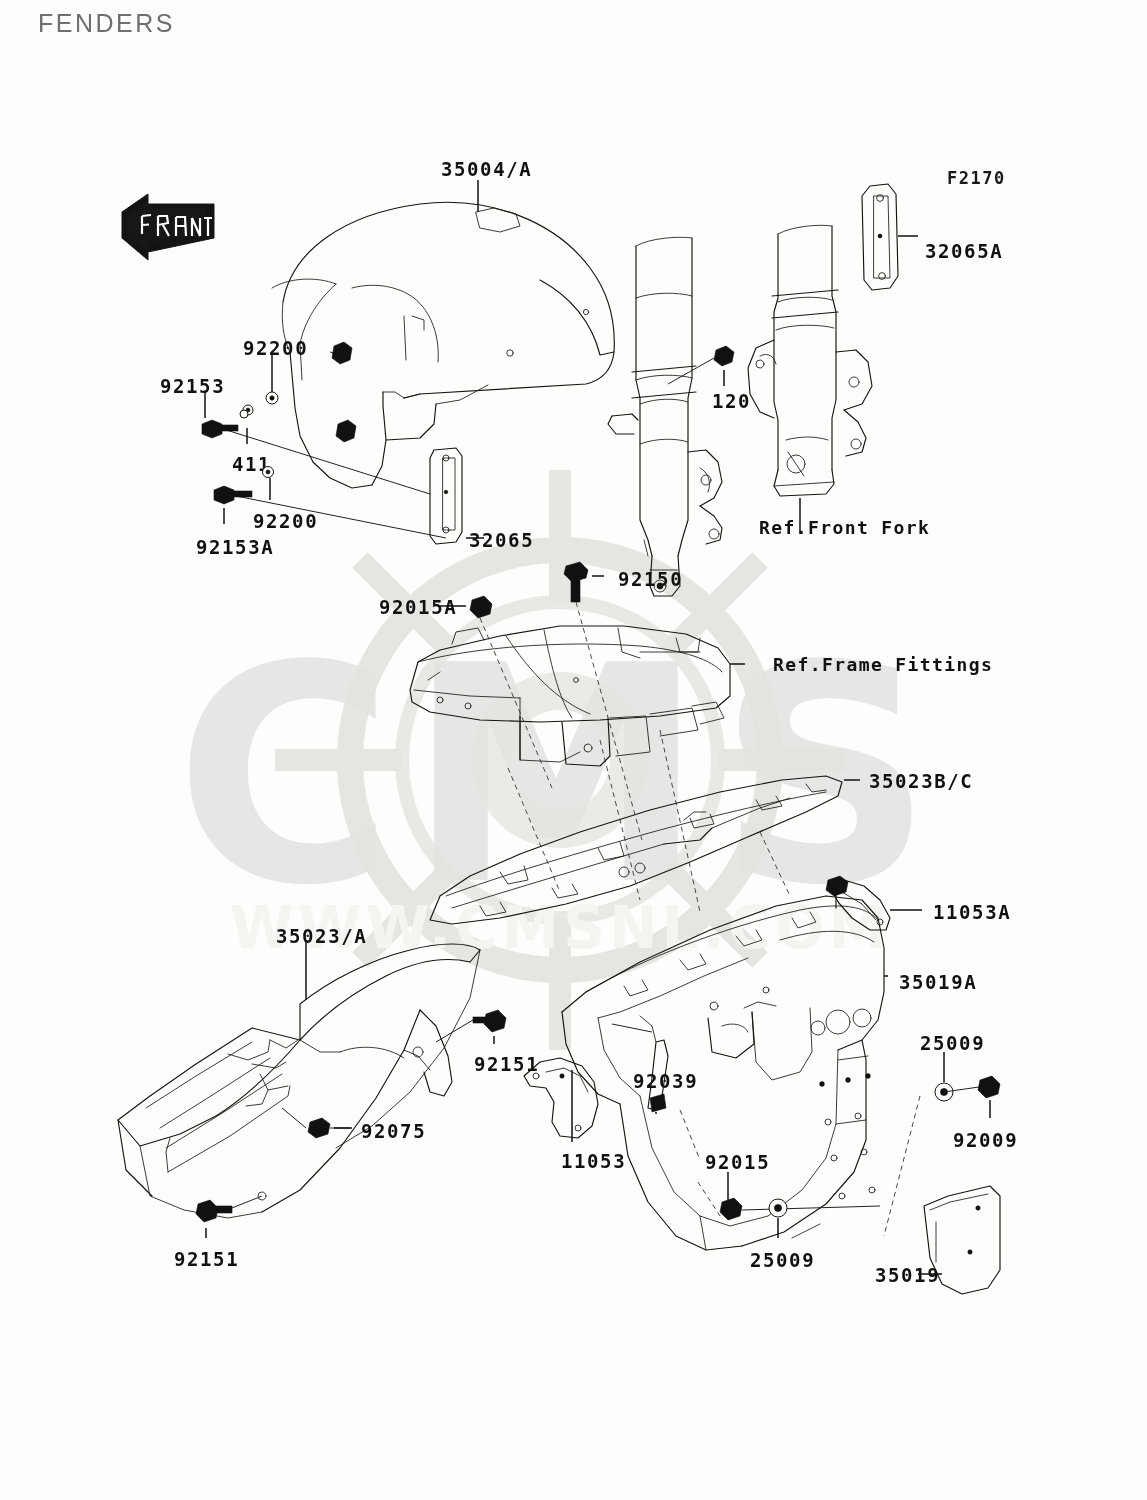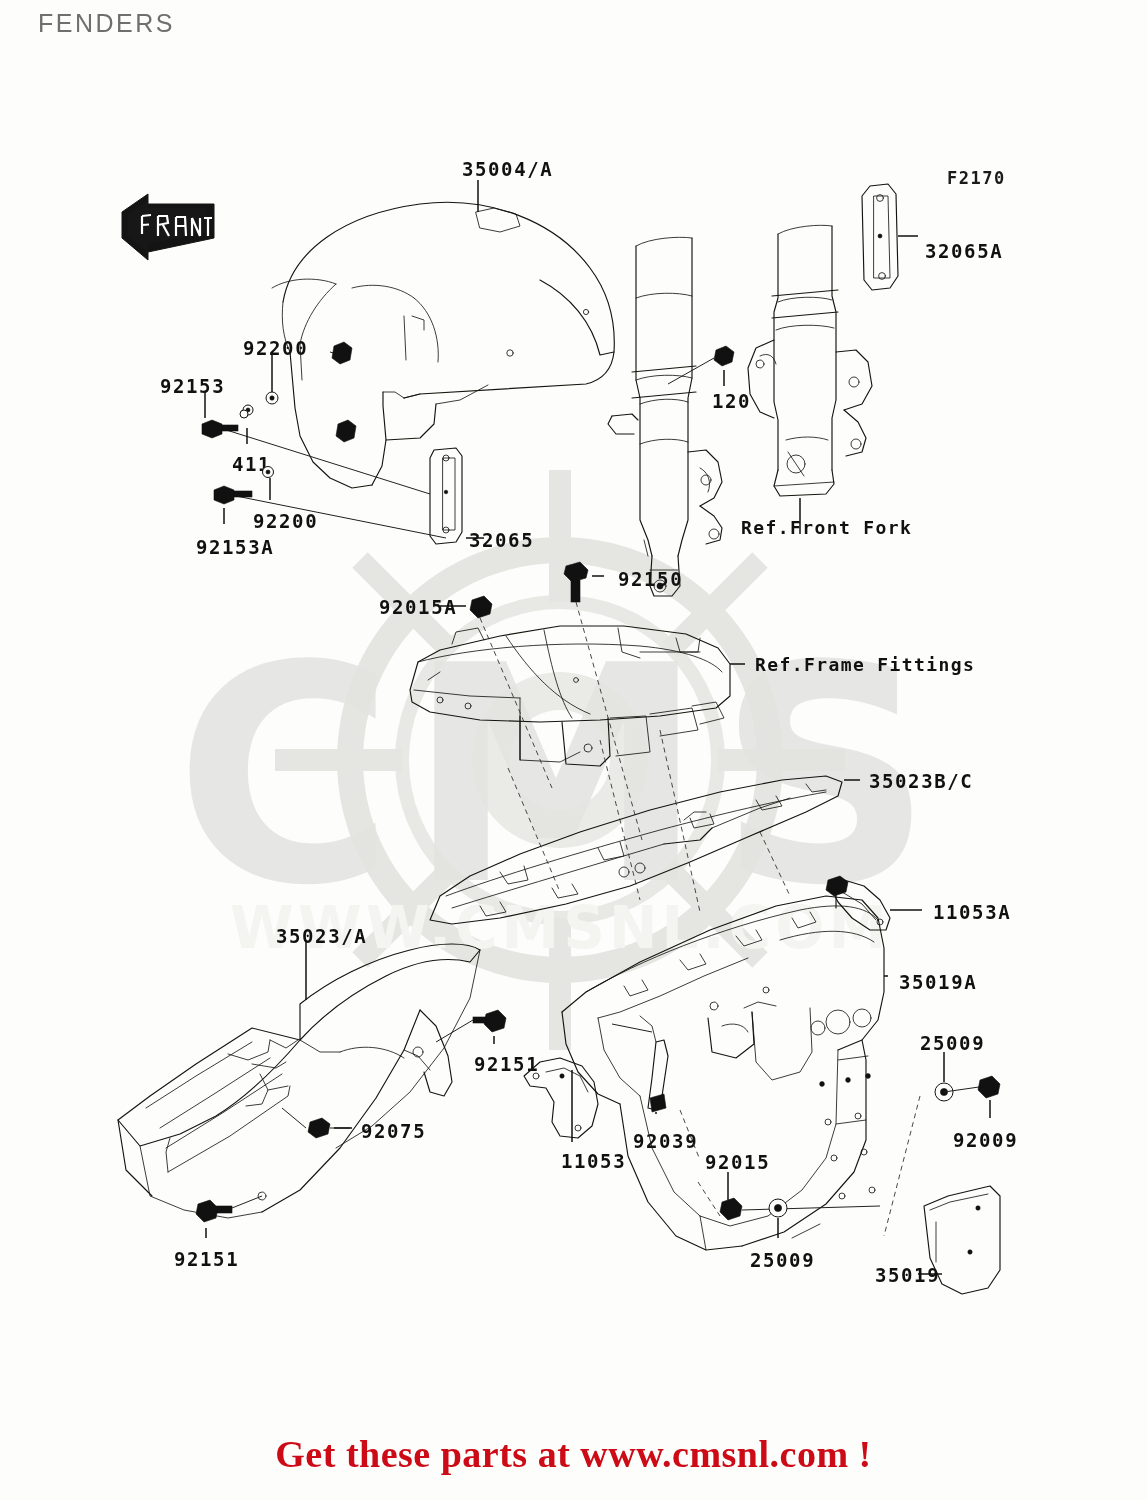--- a/index.html
+++ b/index.html
@@ -59,20 +59,21 @@
   }
   .reflabel {
     position: absolute;
     font-family: "DejaVu Sans Mono", monospace;
     font-size: 18px;
     font-weight: bold;
     letter-spacing: 1.4px;
     color: #111;
     white-space: nowrap;
     line-height: 1;
+    margin-left: 18px;
   }
   #svg-art, #svg-watermark {
     position: absolute;
     left: 0; top: 0;
     width: 1147px;
     height: 1500px;
   }
   #svg-watermark { z-index: 0; }
   #svg-art { z-index: 2; }
   .label-layer { z-index: 3; }
@@ -499,44 +500,43 @@
       <path d="M58,50 L58,31 M58,31 L67,31 L68,50 M58,40 L68,40"></path>
       <path d="M74,32 L74,50 M74,32 L82,50 M82,50 L82,32"></path>
       <path d="M86,32 L94,32 M90,32 L90,50"></path>
     </g>
   </svg>
 
   <div class="label-layer">
     <div id="page-title">FENDERS</div>
     <div id="diagram-code">F2170</div>
 
-    <div class="callout" style="left:441px; top:160px;margin-left:21px;">35004/A</div>
+    <div class="callout" style="left:441px; top:160px;">35004/A</div>
     <div class="callout" style="left:925px; top:242px;">32065A</div>
     <div class="callout" style="left:243px; top:339px;">92200</div>
     <div class="callout" style="left:160px; top:377px;">92153</div>
     <div class="callout" style="left:712px; top:392px;">120</div>
     <div class="callout" style="left:232px; top:455px;">411</div>
     <div class="callout" style="left:253px; top:512px;">92200</div>
     <div class="callout" style="left:196px; top:538px;">92153A</div>
     <div class="callout" style="left:469px; top:531px;">32065</div>
     <div class="reflabel" style="left:741px; top:519px;">Ref.Front Fork</div>
     <div class="callout" style="left:618px; top:570px;">92150</div>
     <div class="callout" style="left:379px; top:598px;">92015A</div>
     <div class="reflabel" style="left:755px; top:656px;">Ref.Frame Fittings</div>
     <div class="callout" style="left:869px; top:772px;text-align:right;">35023B/C</div>
     <div class="callout" style="left:933px; top:903px;">11053A</div>
     <div class="callout" style="left:276px; top:927px;">35023/A</div>
     <div class="callout" style="left:899px; top:973px;">35019A</div>
     <div class="callout" style="left:920px; top:1034px;">25009</div>
     <div class="callout" style="left:474px; top:1055px;">92151</div>
     <div class="callout" style="left:953px; top:1131px;">92009</div>
     <div class="callout" style="left:361px; top:1122px;">92075</div>
-    <div class="callout" style="left:633px; top:1132px;">92039</div>
+    <div class="callout" style="left:633px; top:1072px;">92039</div>
     <div class="callout" style="left:561px; top:1152px;">11053</div>
     <div class="callout" style="left:705px; top:1153px;">92015</div>
     <div class="callout" style="left:174px; top:1250px;">92151</div>
     <div class="callout" style="left:750px; top:1251px;">25009</div>
     <div class="callout" style="left:875px; top:1266px;">35019</div>
   </div>
 
-  <div id="footer-cta">Get these parts at www.cmsnl.com !</div>
 
 </div>
 
 </body></html>

